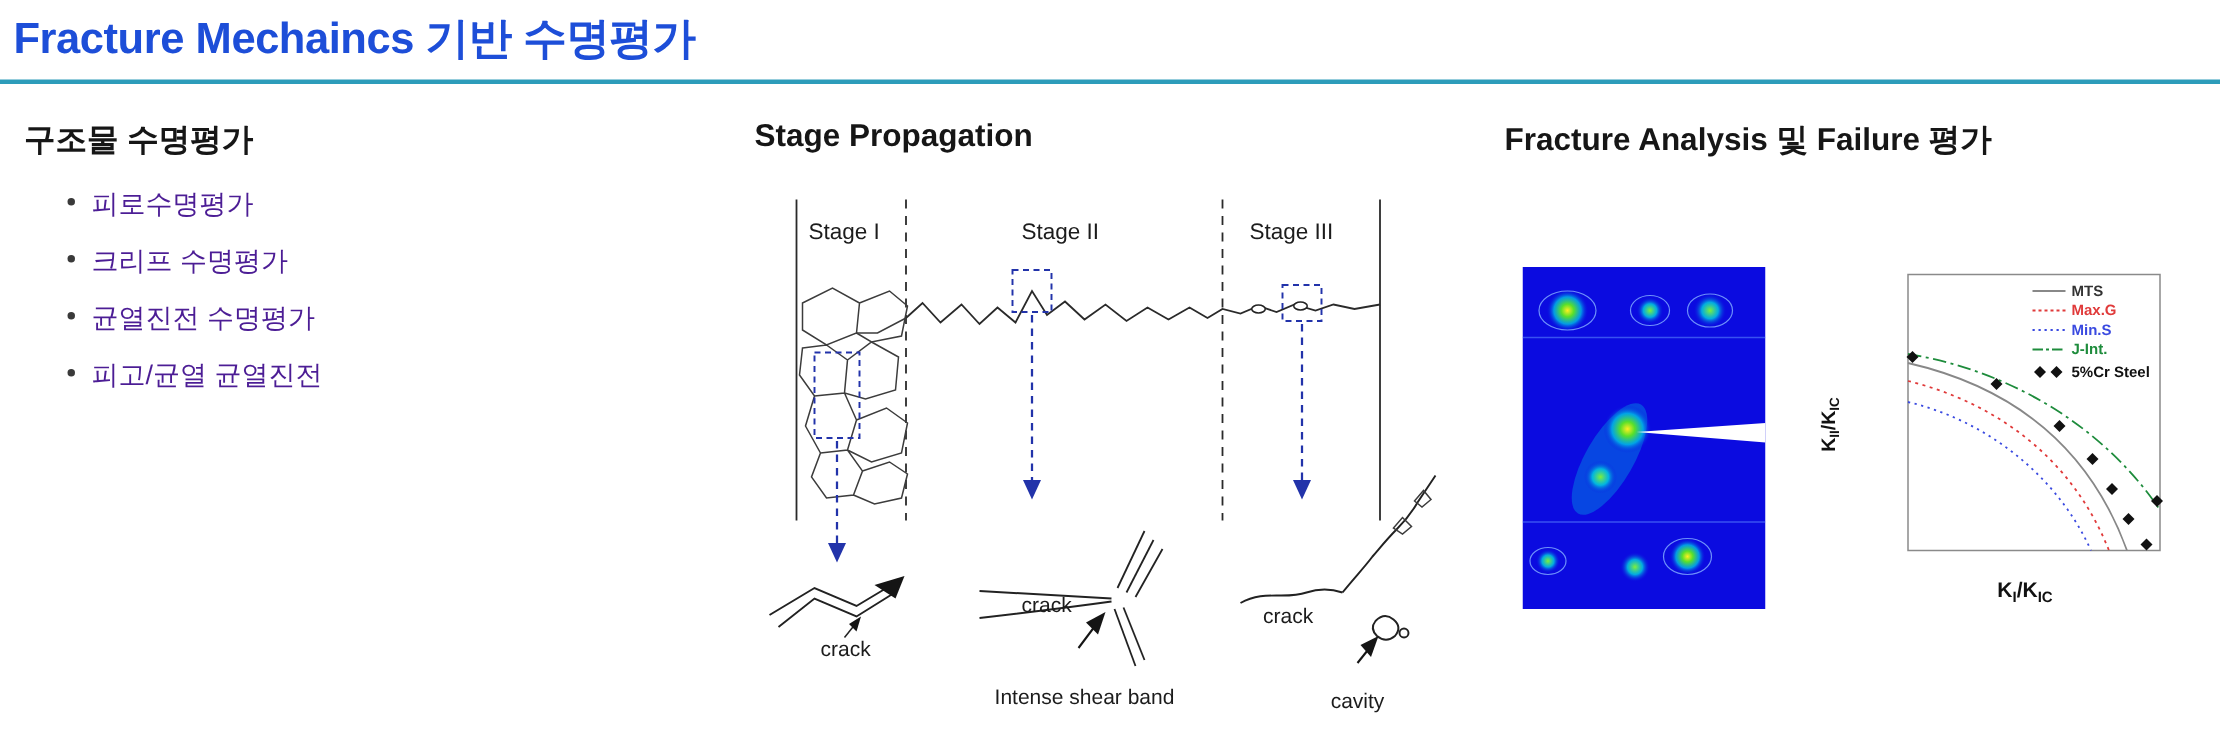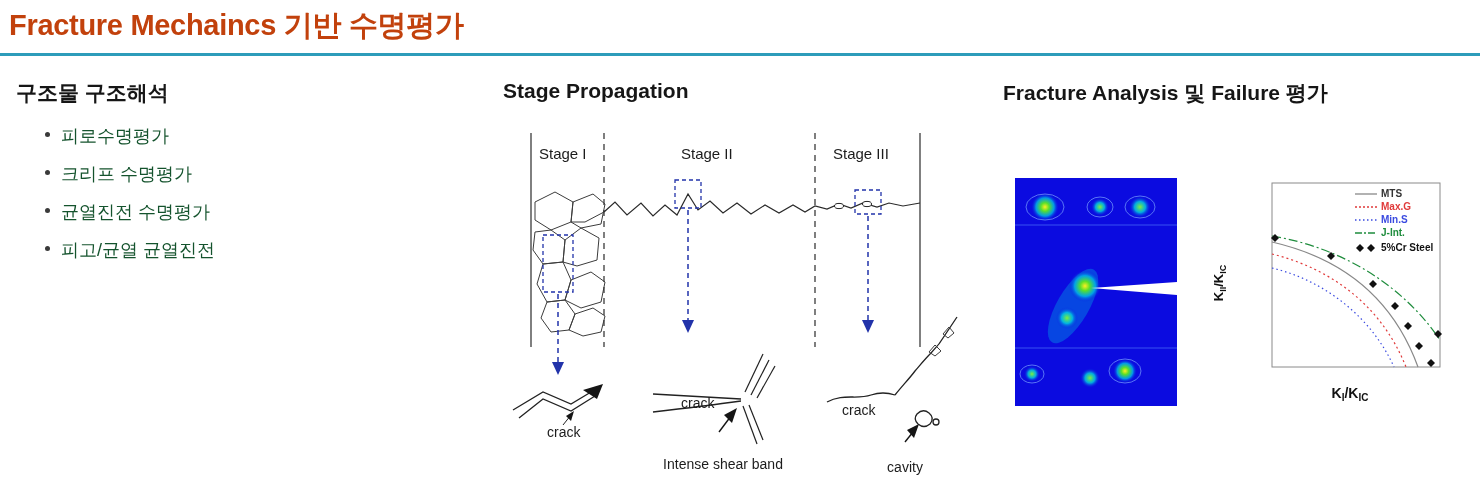--- a/index.html
+++ b/index.html
@@ -1,30 +1,30 @@
 <!DOCTYPE html>
 <html><head>
 <meta charset="utf-8">
 <style>
   * { margin:0; padding:0; box-sizing:border-box; }
   html,body { width:1480px; height:491px; background:#ffffff;
     font-family:"Liberation Sans", sans-serif; overflow:hidden; }
   .slide { position:absolute; left:0; top:0; width:1480px; height:491px; background:#fff; }
 
   .page-title { position:absolute; left:9px; top:6px; font-size:29px; font-weight:bold;
-    color:#c2410c; letter-spacing:-0.3px; white-space:nowrap; }
+    color:#1d4ed8; letter-spacing:-0.3px; white-space:nowrap; }
   .title-rule { position:absolute; left:0; top:53px; width:1480px; height:3px; background:#2d9cba; }
 
   .col-heading { position:absolute; font-size:21px; font-weight:bold; color:#161616; white-space:nowrap; }
   #h-left  { left:16px;  top:79px; }
   #h-mid   { left:503px; top:79px; }
   #h-right { left:1003px;top:79px;text-align:right; }
 
   ul.bullets { position:absolute; left:44px; top:124px; list-style:none; }
-  ul.bullets li { position:relative; font-size:18px; color:#14532d; margin-bottom:14px;
+  ul.bullets li { position:relative; font-size:18px; color:#4c1d95; margin-bottom:14px;
     padding-left:17px; white-space:nowrap; }
   ul.bullets li::before { content:""; position:absolute; left:1px; top:8px; width:5px; height:5px;
     border-radius:50%; background:#3a3a3a; }
 
   svg { position:absolute; }
   #crack-svg { left:505px; top:122px; }
   #fea-svg   { left:1015px; top:178px; }
   #chart-svg { left:1205px; top:178px; }
 
   .diagline { stroke:#2a2a2a; stroke-width:1.2; fill:none; }
@@ -38,21 +38,21 @@
   .anntext  { font-size:14px; fill:#1c1c1c; }
 </style>
 </head>
 <body>
 
 <div class="slide">
 
   <h1 class="page-title">Fracture Mechaincs 기반 수명평가</h1>
   <div class="title-rule"></div>
 
-  <h2 class="col-heading" id="h-left">구조물 구조해석</h2>
+  <h2 class="col-heading" id="h-left">구조물 수명평가</h2>
   <ul class="bullets">
     <li>피로수명평가</li>
     <li>크리프 수명평가</li>
     <li>균열진전 수명평가</li>
     <li>피고/균열 균열진전</li>
   </ul>
 
   <h2 class="col-heading" id="h-mid">Stage Propagation</h2>
 
   <svg id="crack-svg" width="470" height="369" viewBox="0 0 470 369">

